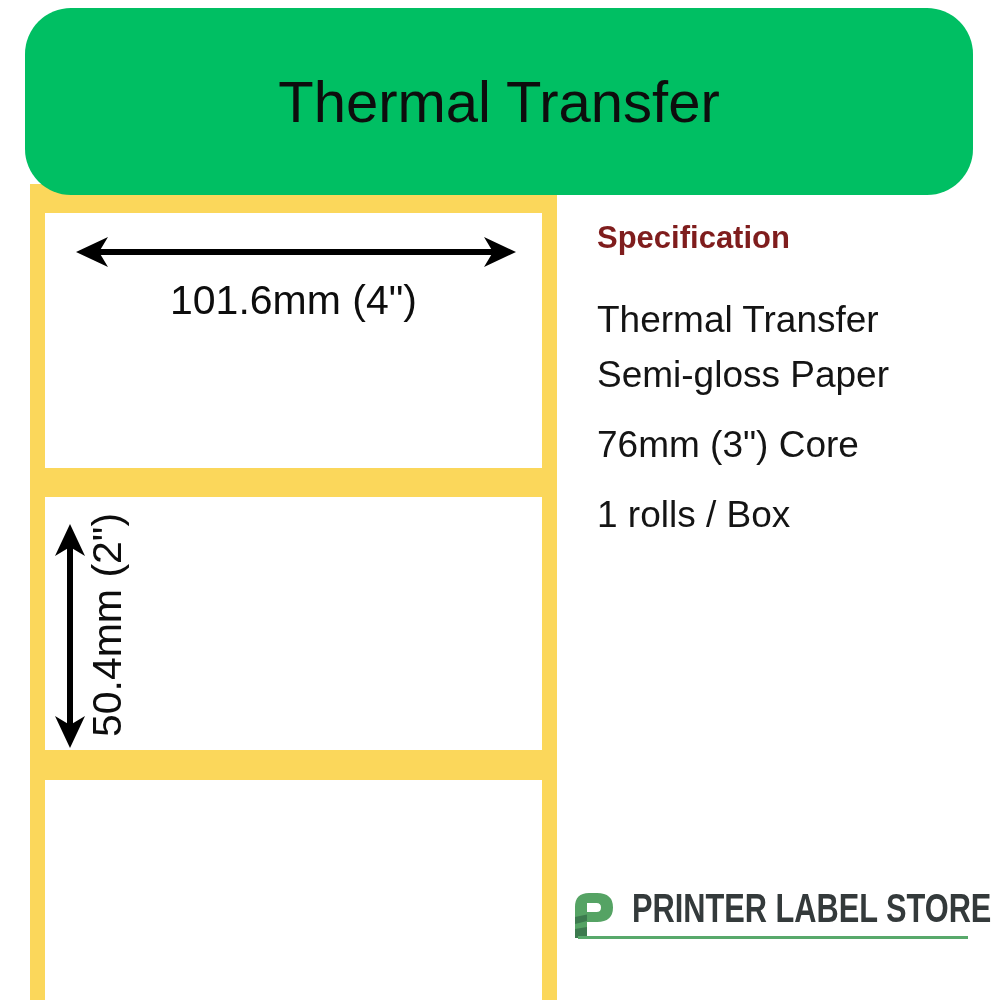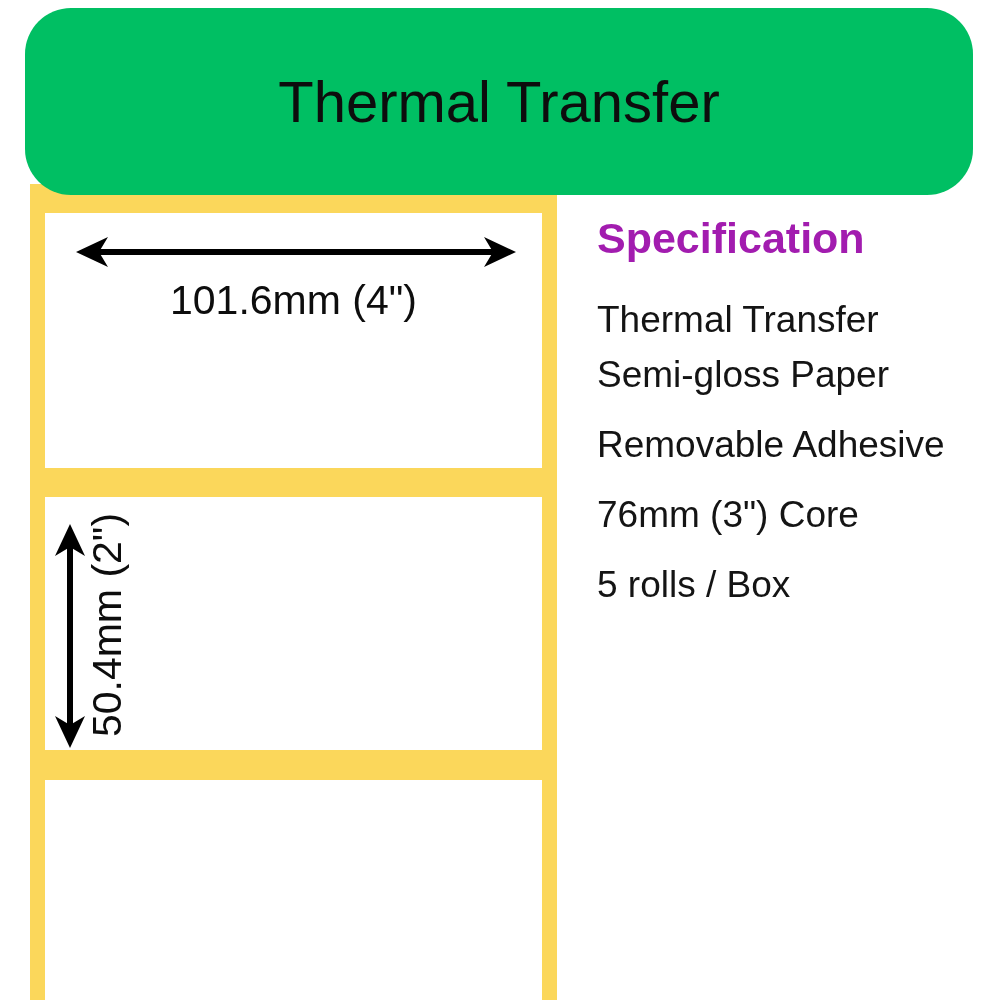--- a/index.html
+++ b/index.html
@@ -37,21 +37,21 @@
   }
   .v-arrow { position:absolute; left:52px; top:524px; width:36px; height:224px; z-index:4; }
   .dim-v {
     position:absolute; left:-13px; top:603px; width:240px; height:44px; z-index:4;
     transform:rotate(-90deg); transform-origin:center;
     text-align:center; font-size:41px; line-height:44px;
   }
 
   
   .spec { position:absolute; left:597px; top:212px; z-index:2; }
-  .spec-heading { font-size:43px; line-height:52px; font-weight:bold; color:#a21caf; }
+  .spec-heading { font-size:31px; line-height:52px; font-weight:bold; color:#7f1d1d; }
   .spec-items { margin-top:28px; display:flex; flex-direction:column; gap:15px; }
   .spec-item { font-size:37px; line-height:55px; white-space:pre-line; color:#141414; }
 
   
   .logo { position:absolute; left:570px; top:886px; width:402px; height:56px; z-index:2; }
   .logo-icon { position:absolute; left:0; top:4px; width:46px; height:48px; }
   .logo-text {
     position:absolute; left:62px; top:0px;
     font-size:41px; line-height:44px; font-weight:bold; color:#343A3B;
     letter-spacing:0px; white-space:nowrap;
@@ -89,20 +89,29 @@
     <path d="M18 0 L3 32 L18 23 L33 32 Z" fill="#000000"></path>
     <path d="M18 224 L3 192 L18 201 L33 192 Z" fill="#000000"></path>
   </svg>
   <div class="dim-v">50.4mm (2")</div>
 
   <div class="spec">
     <div class="spec-heading">Specification</div>
     <div class="spec-items">
       <div class="spec-item">Thermal Transfer
 Semi-gloss Paper</div>
-      <div class="spec-item">Removable Adhesive</div>
       <div class="spec-item">76mm (3") Core</div>
-      <div class="spec-item">5 rolls / Box</div>
+      <div class="spec-item">1 rolls / Box</div>
     </div>
   </div>
 
+  <div class="logo">
+    <svg class="logo-icon" viewBox="0 0 46 48" xmlns="http://www.w3.org/2000/svg">
+      <path fill-rule="evenodd" fill="#55A364" d="M5 48 V17 Q5 3 19 3 H27 Q43 3 43 17.5 Q43 32 27 32 H17 V48 Z
+           M17 13 H26.5 Q31 13 31 17.5 Q31 22 26.5 22 H17 Z"></path>
+      <path fill="#3C7A4E" d="M5 27 L17 24.5 V31 L5 34 Z"></path>
+      <path fill="#3C7A4E" d="M5 48 V39 L17 37 V48 Z"></path>
+    </svg>
+    <span class="logo-text">PRINTER LABEL STORE</span>
+    <div class="logo-underline"></div>
+  </div>
 
 </div>
 
 </body></html>

